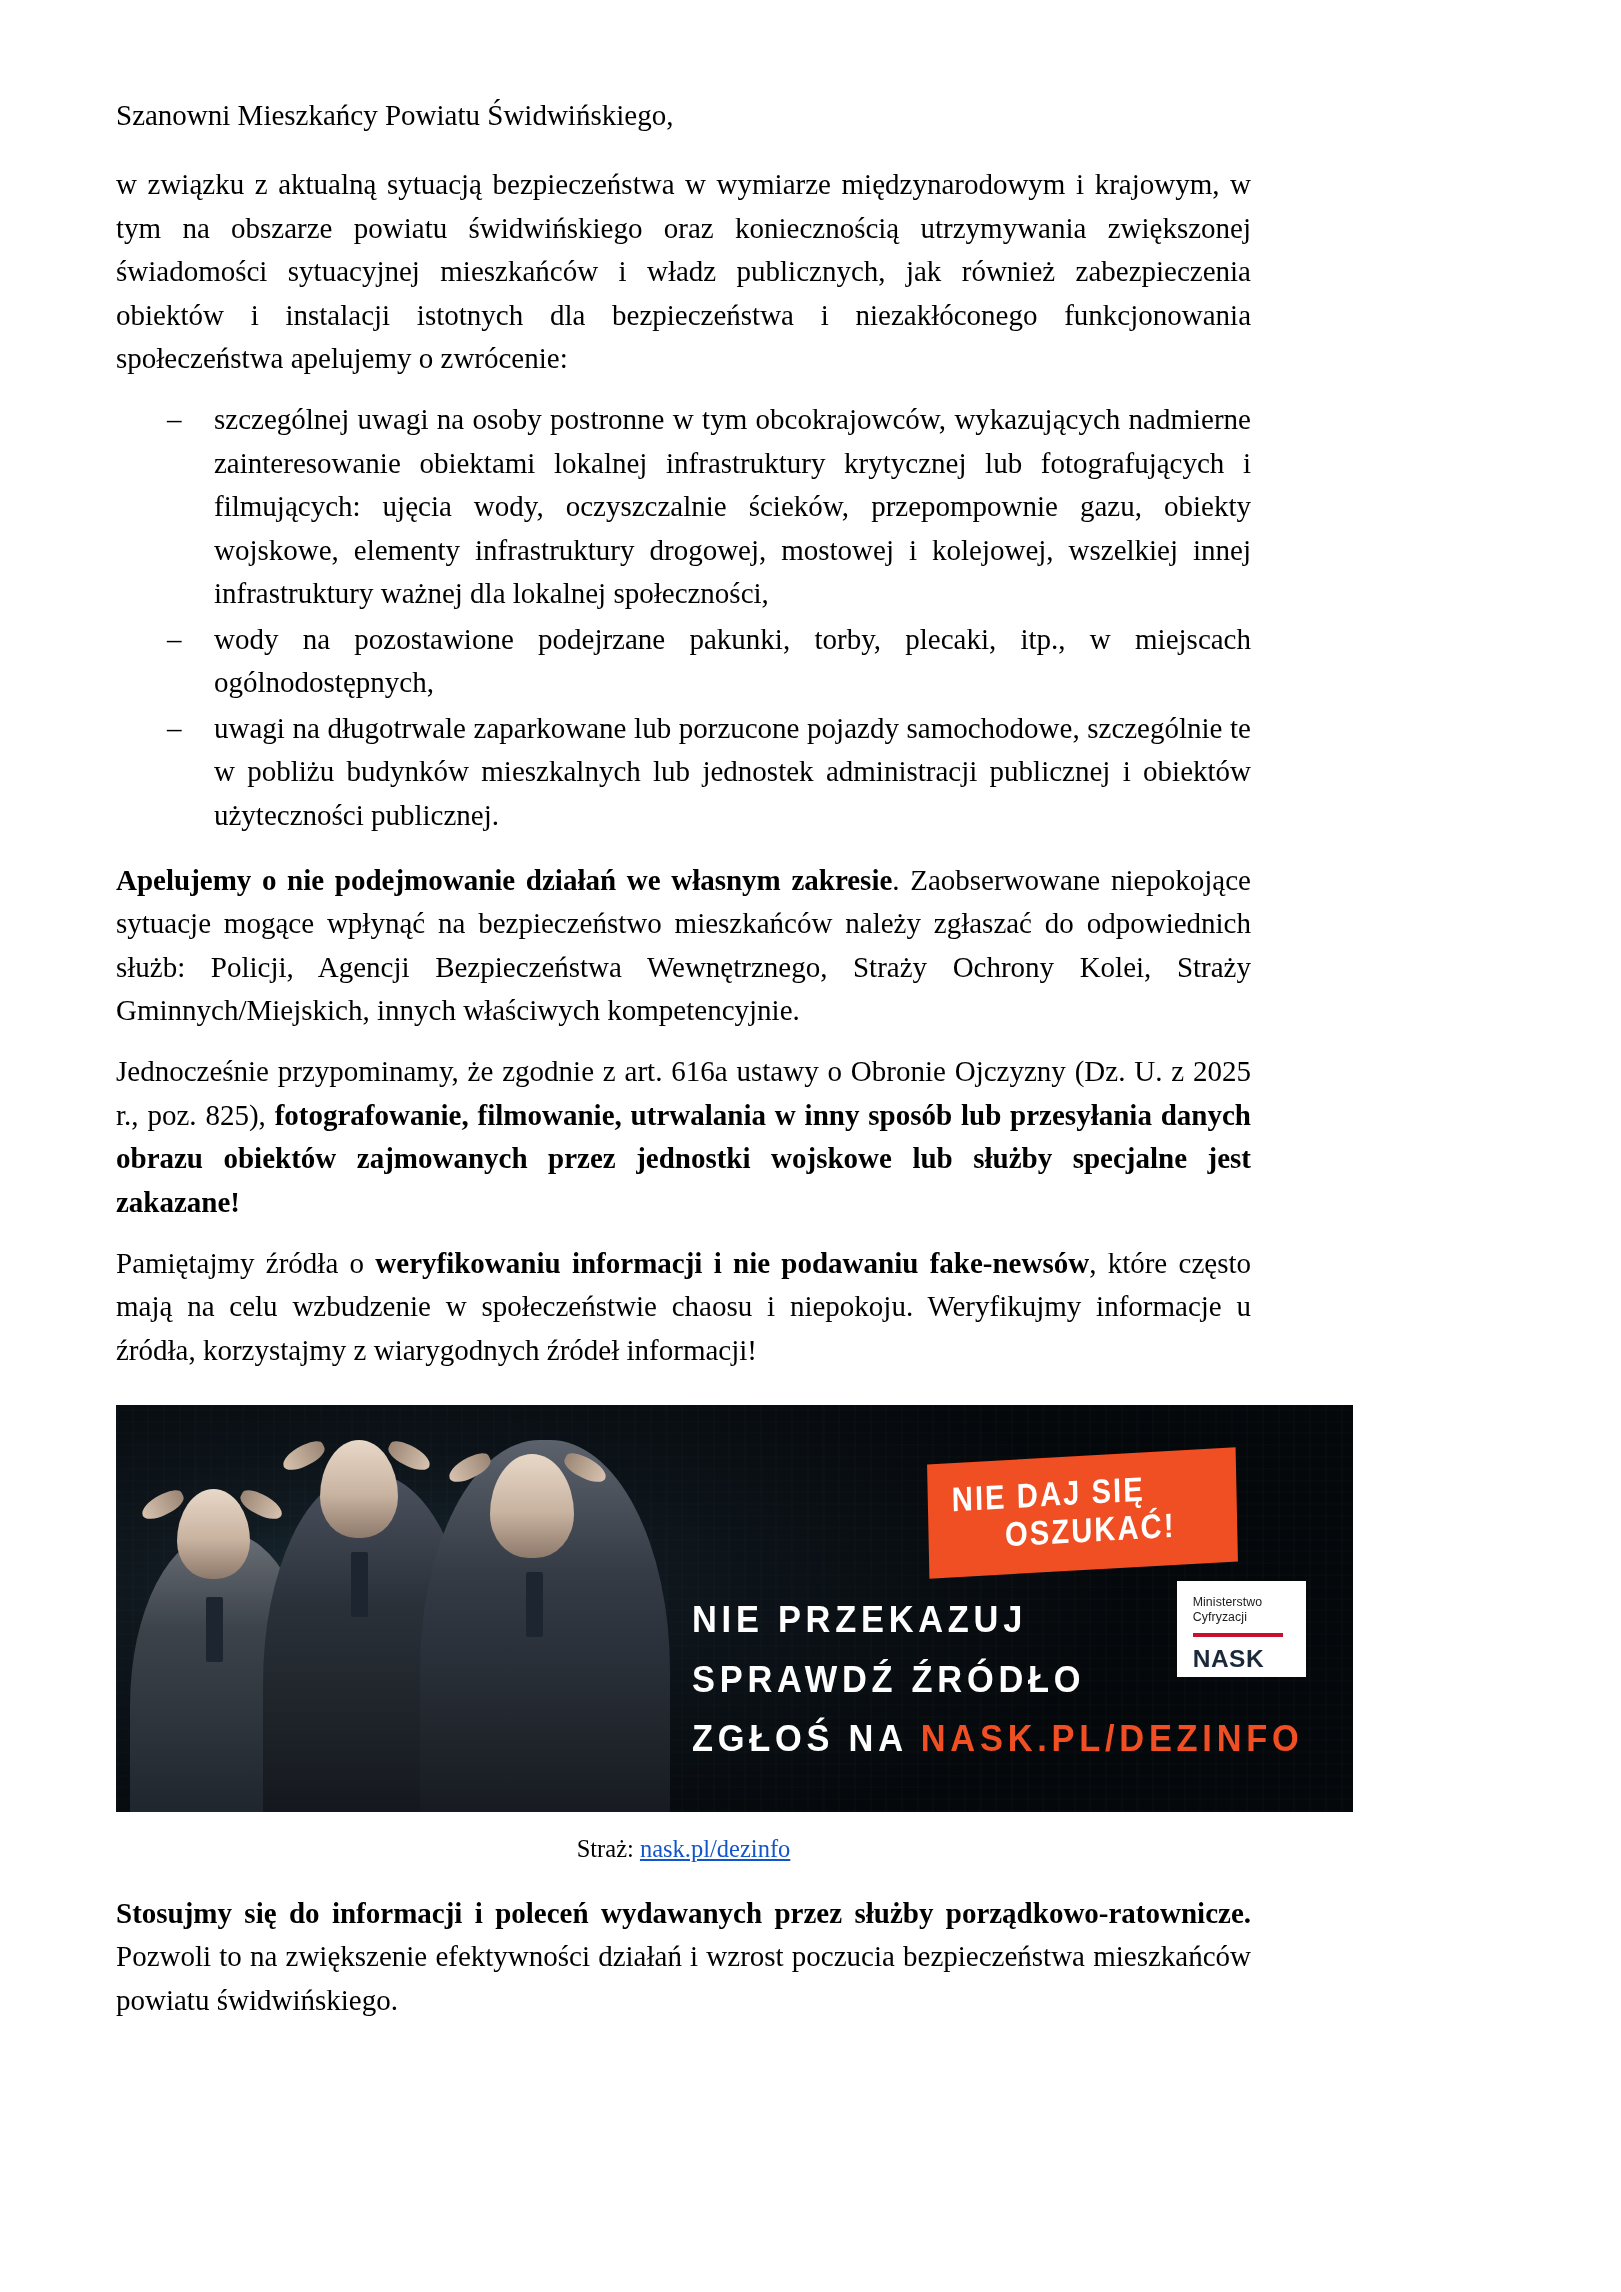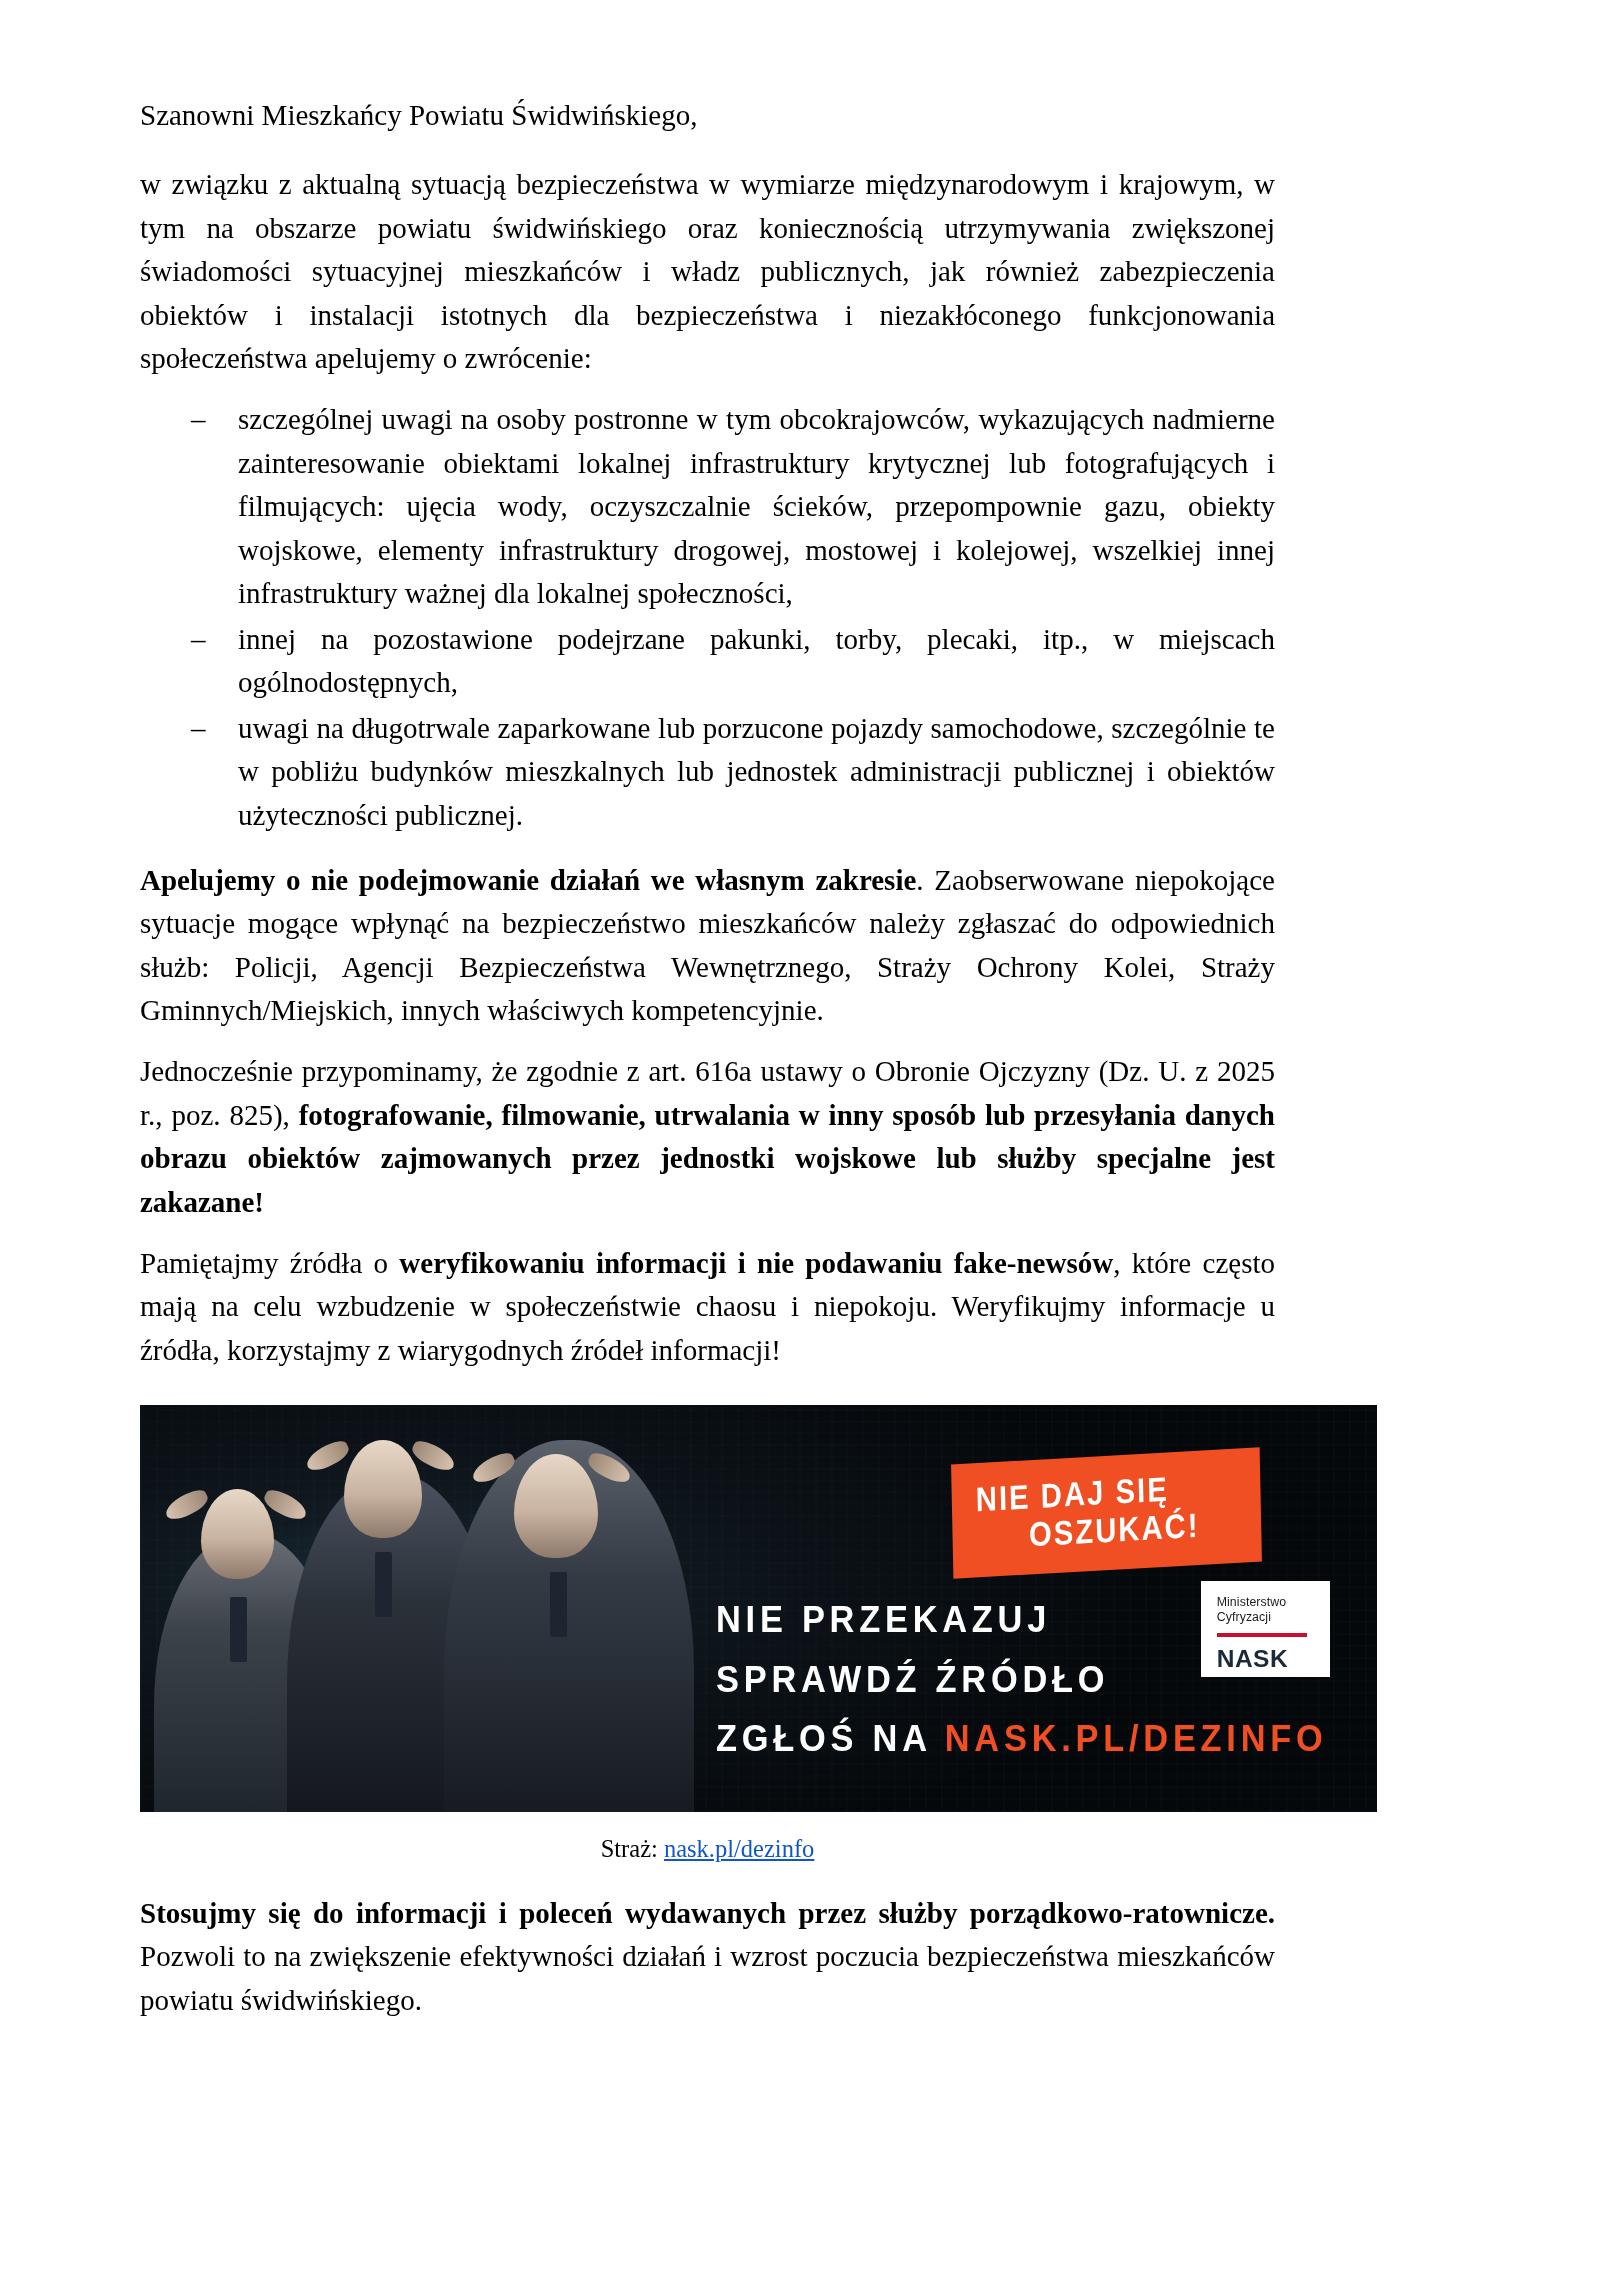--- a/index.html
+++ b/index.html
@@ -14,21 +14,20 @@
     font-family: "Liberation Serif", "DejaVu Serif", serif;
     color: #000000;
     -webkit-font-smoothing: antialiased;
   }
   .page {
     position: relative;
     width: 1341px;
     height: 2293px;
     box-sizing: border-box;
     padding: 94px 90px 0 116px;
-    margin-left: 24px;
   }
   p, ul, li {
     margin: 0;
     padding: 0;
   }
   .para {
     font-size: 29px;
     line-height: 1.50;
     text-align: justify;
     text-justify: inter-word;
@@ -247,21 +246,21 @@
 
   <p class="para">w związku z aktualną sytuacją bezpieczeństwa w wymiarze międzynarodowym i krajowym, w tym na obszarze powiatu świdwińskiego oraz koniecznością utrzymywania zwiększonej świadomości sytuacyjnej mieszkańców i władz publicznych, jak również zabezpieczenia obiektów i instalacji istotnych dla bezpieczeństwa i niezakłóconego funkcjonowania społeczeństwa apelujemy o zwrócenie:</p>
 
   <ul class="bullet-list">
     <li>
       <span class="dash">–</span>
       <span>szczególnej uwagi na osoby postronne w tym obcokrajowców, wykazujących nadmierne zainteresowanie obiektami lokalnej infrastruktury krytycznej lub fotografujących i filmujących: ujęcia wody, oczyszczalnie ścieków, przepompownie gazu, obiekty wojskowe, elementy infrastruktury drogowej, mostowej i kolejowej, wszelkiej innej infrastruktury ważnej dla lokalnej społeczności,</span>
     </li>
     <li>
       <span class="dash">–</span>
-      <span>innej na pozostawione podejrzane pakunki, torby, plecaki, itp., w miejscach ogólnodostępnych,</span>
+      <span>wody na pozostawione podejrzane pakunki, torby, plecaki, itp., w miejscach ogólnodostępnych,</span>
     </li>
     <li>
       <span class="dash">–</span>
       <span>uwagi na długotrwale zaparkowane lub porzucone pojazdy samochodowe, szczególnie te w pobliżu budynków mieszkalnych lub jednostek administracji publicznej i obiektów użyteczności publicznej.</span>
     </li>
   </ul>
 
   <p class="para"><b>Apelujemy o nie podejmowanie działań we własnym zakresie</b><span>. Zaobserwowane niepokojące sytuacje mogące wpłynąć na bezpieczeństwo mieszkańców należy zgłaszać do odpowiednich służb: Policji, Agencji Bezpieczeństwa Wewnętrznego, Straży Ochrony Kolei, Straży Gminnych/Miejskich, innych właściwych kompetencyjnie.</span></p>
 
 

